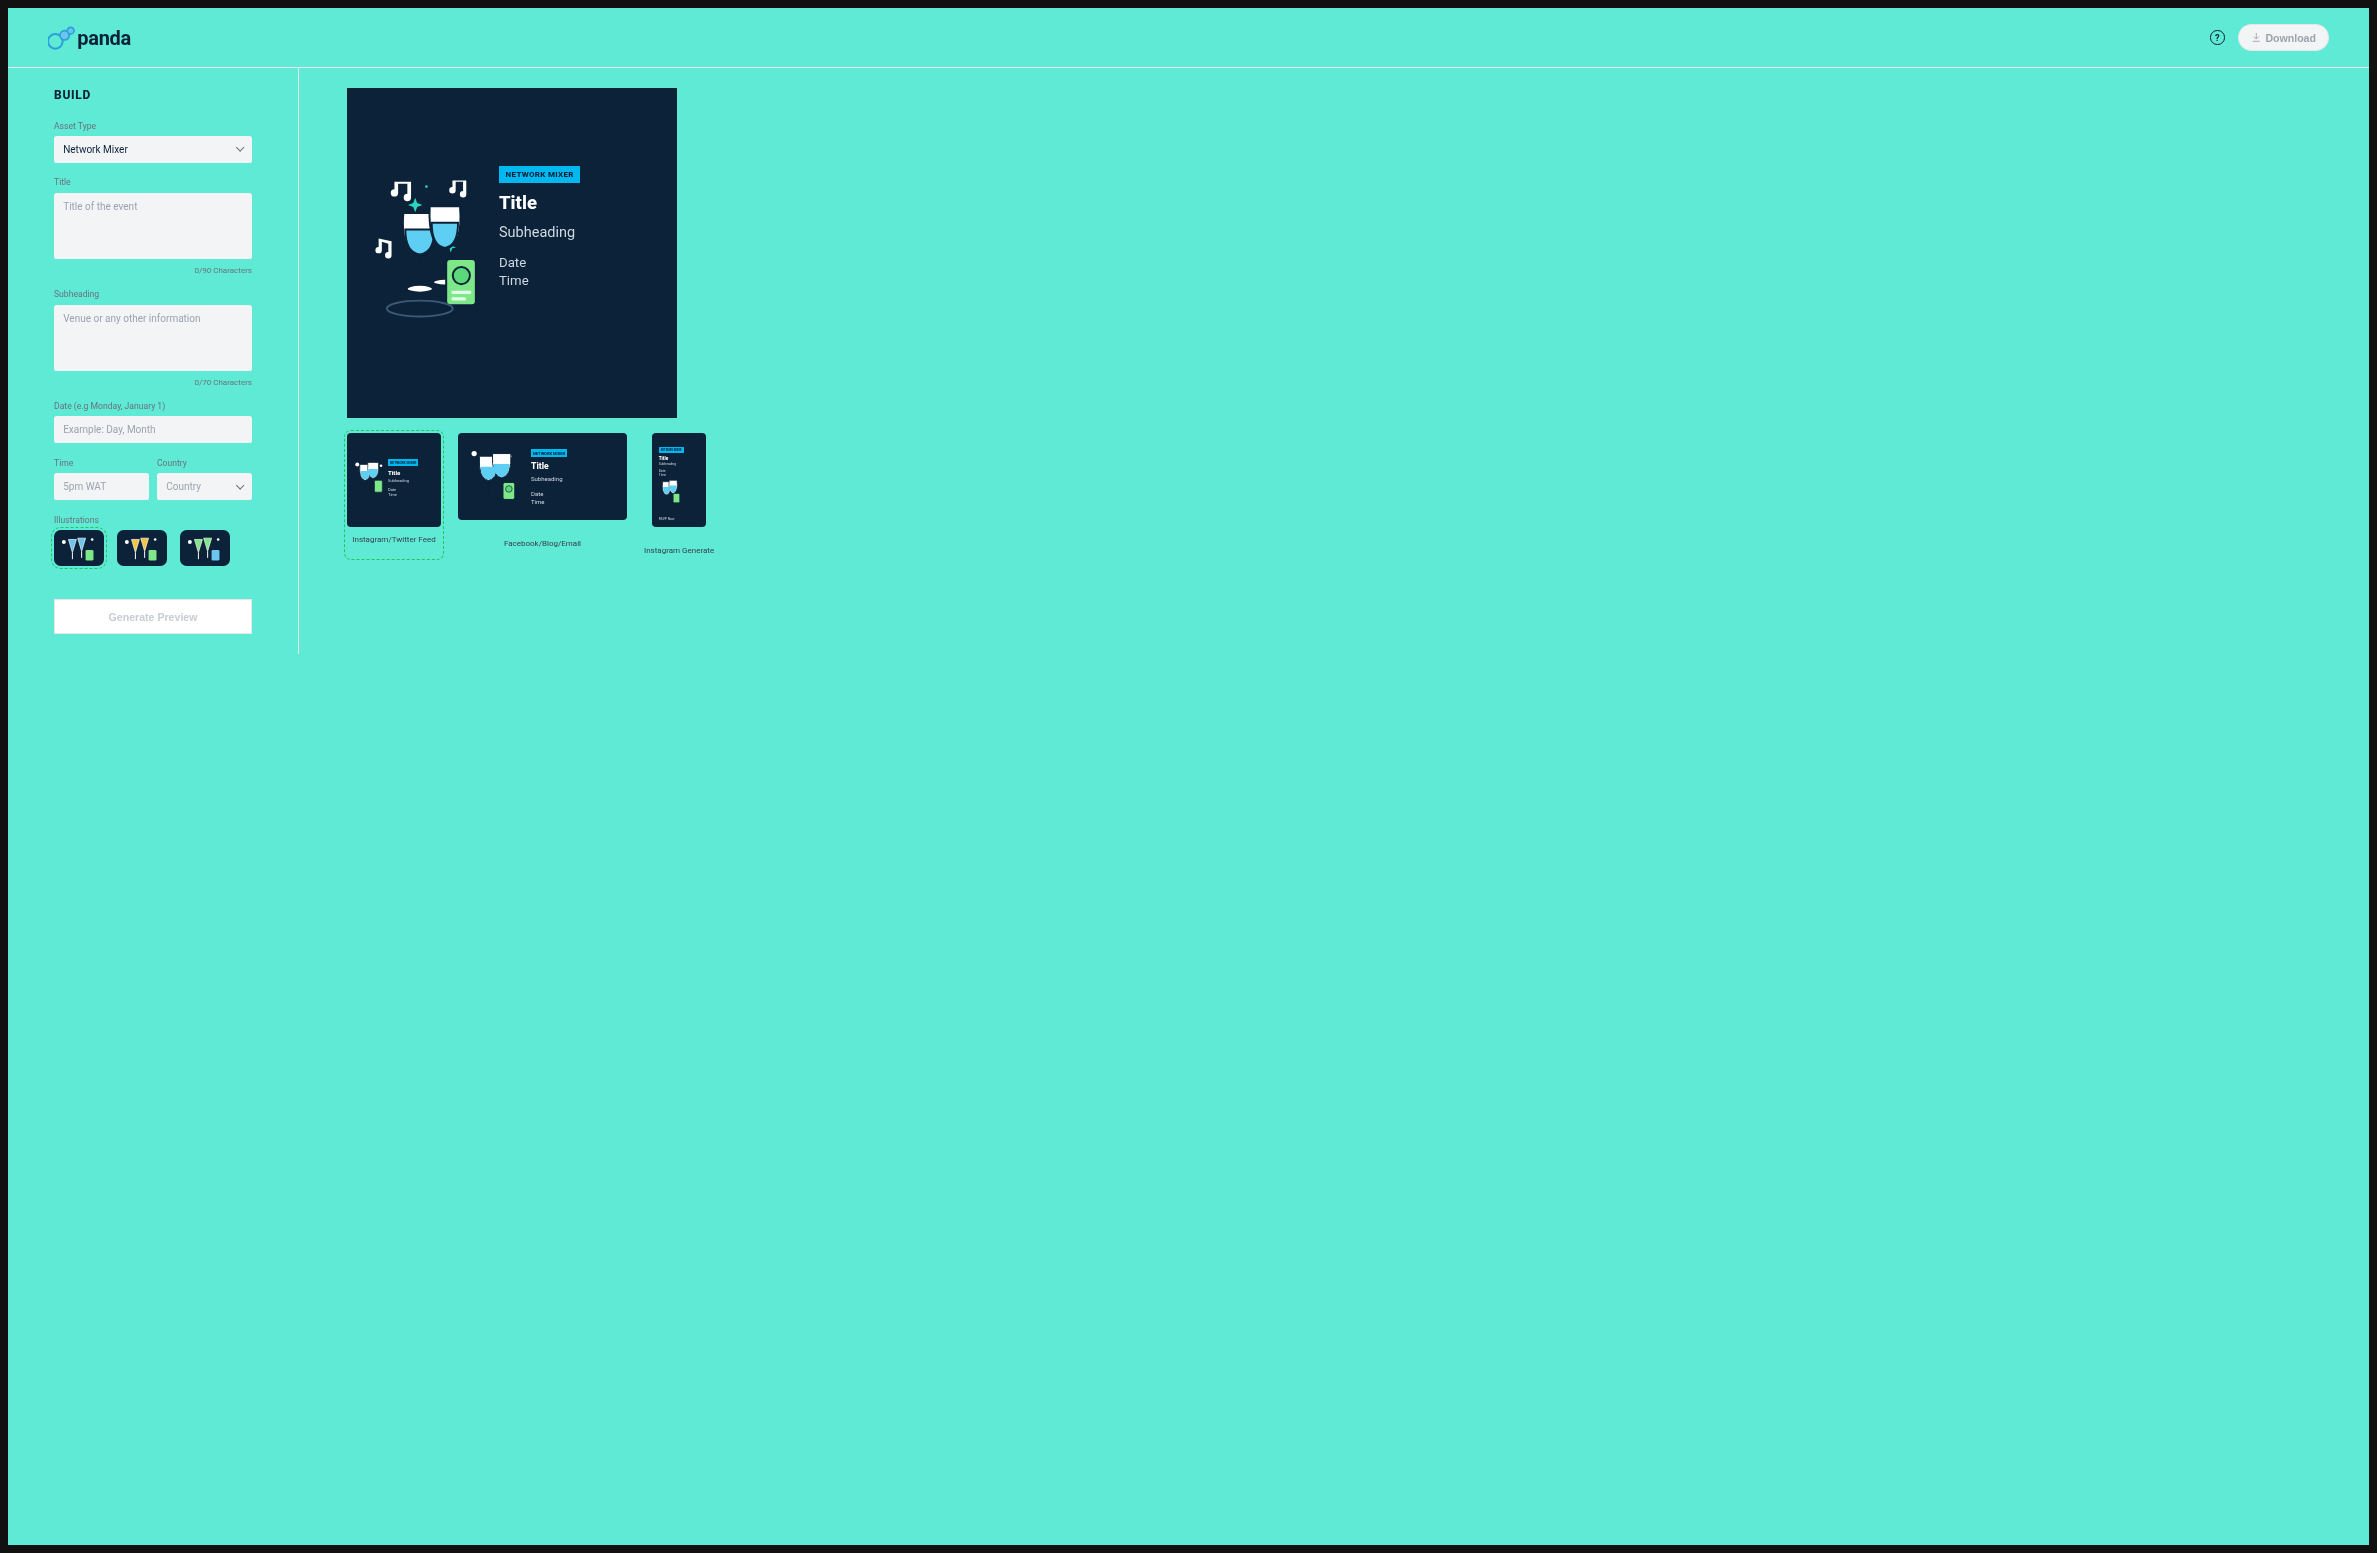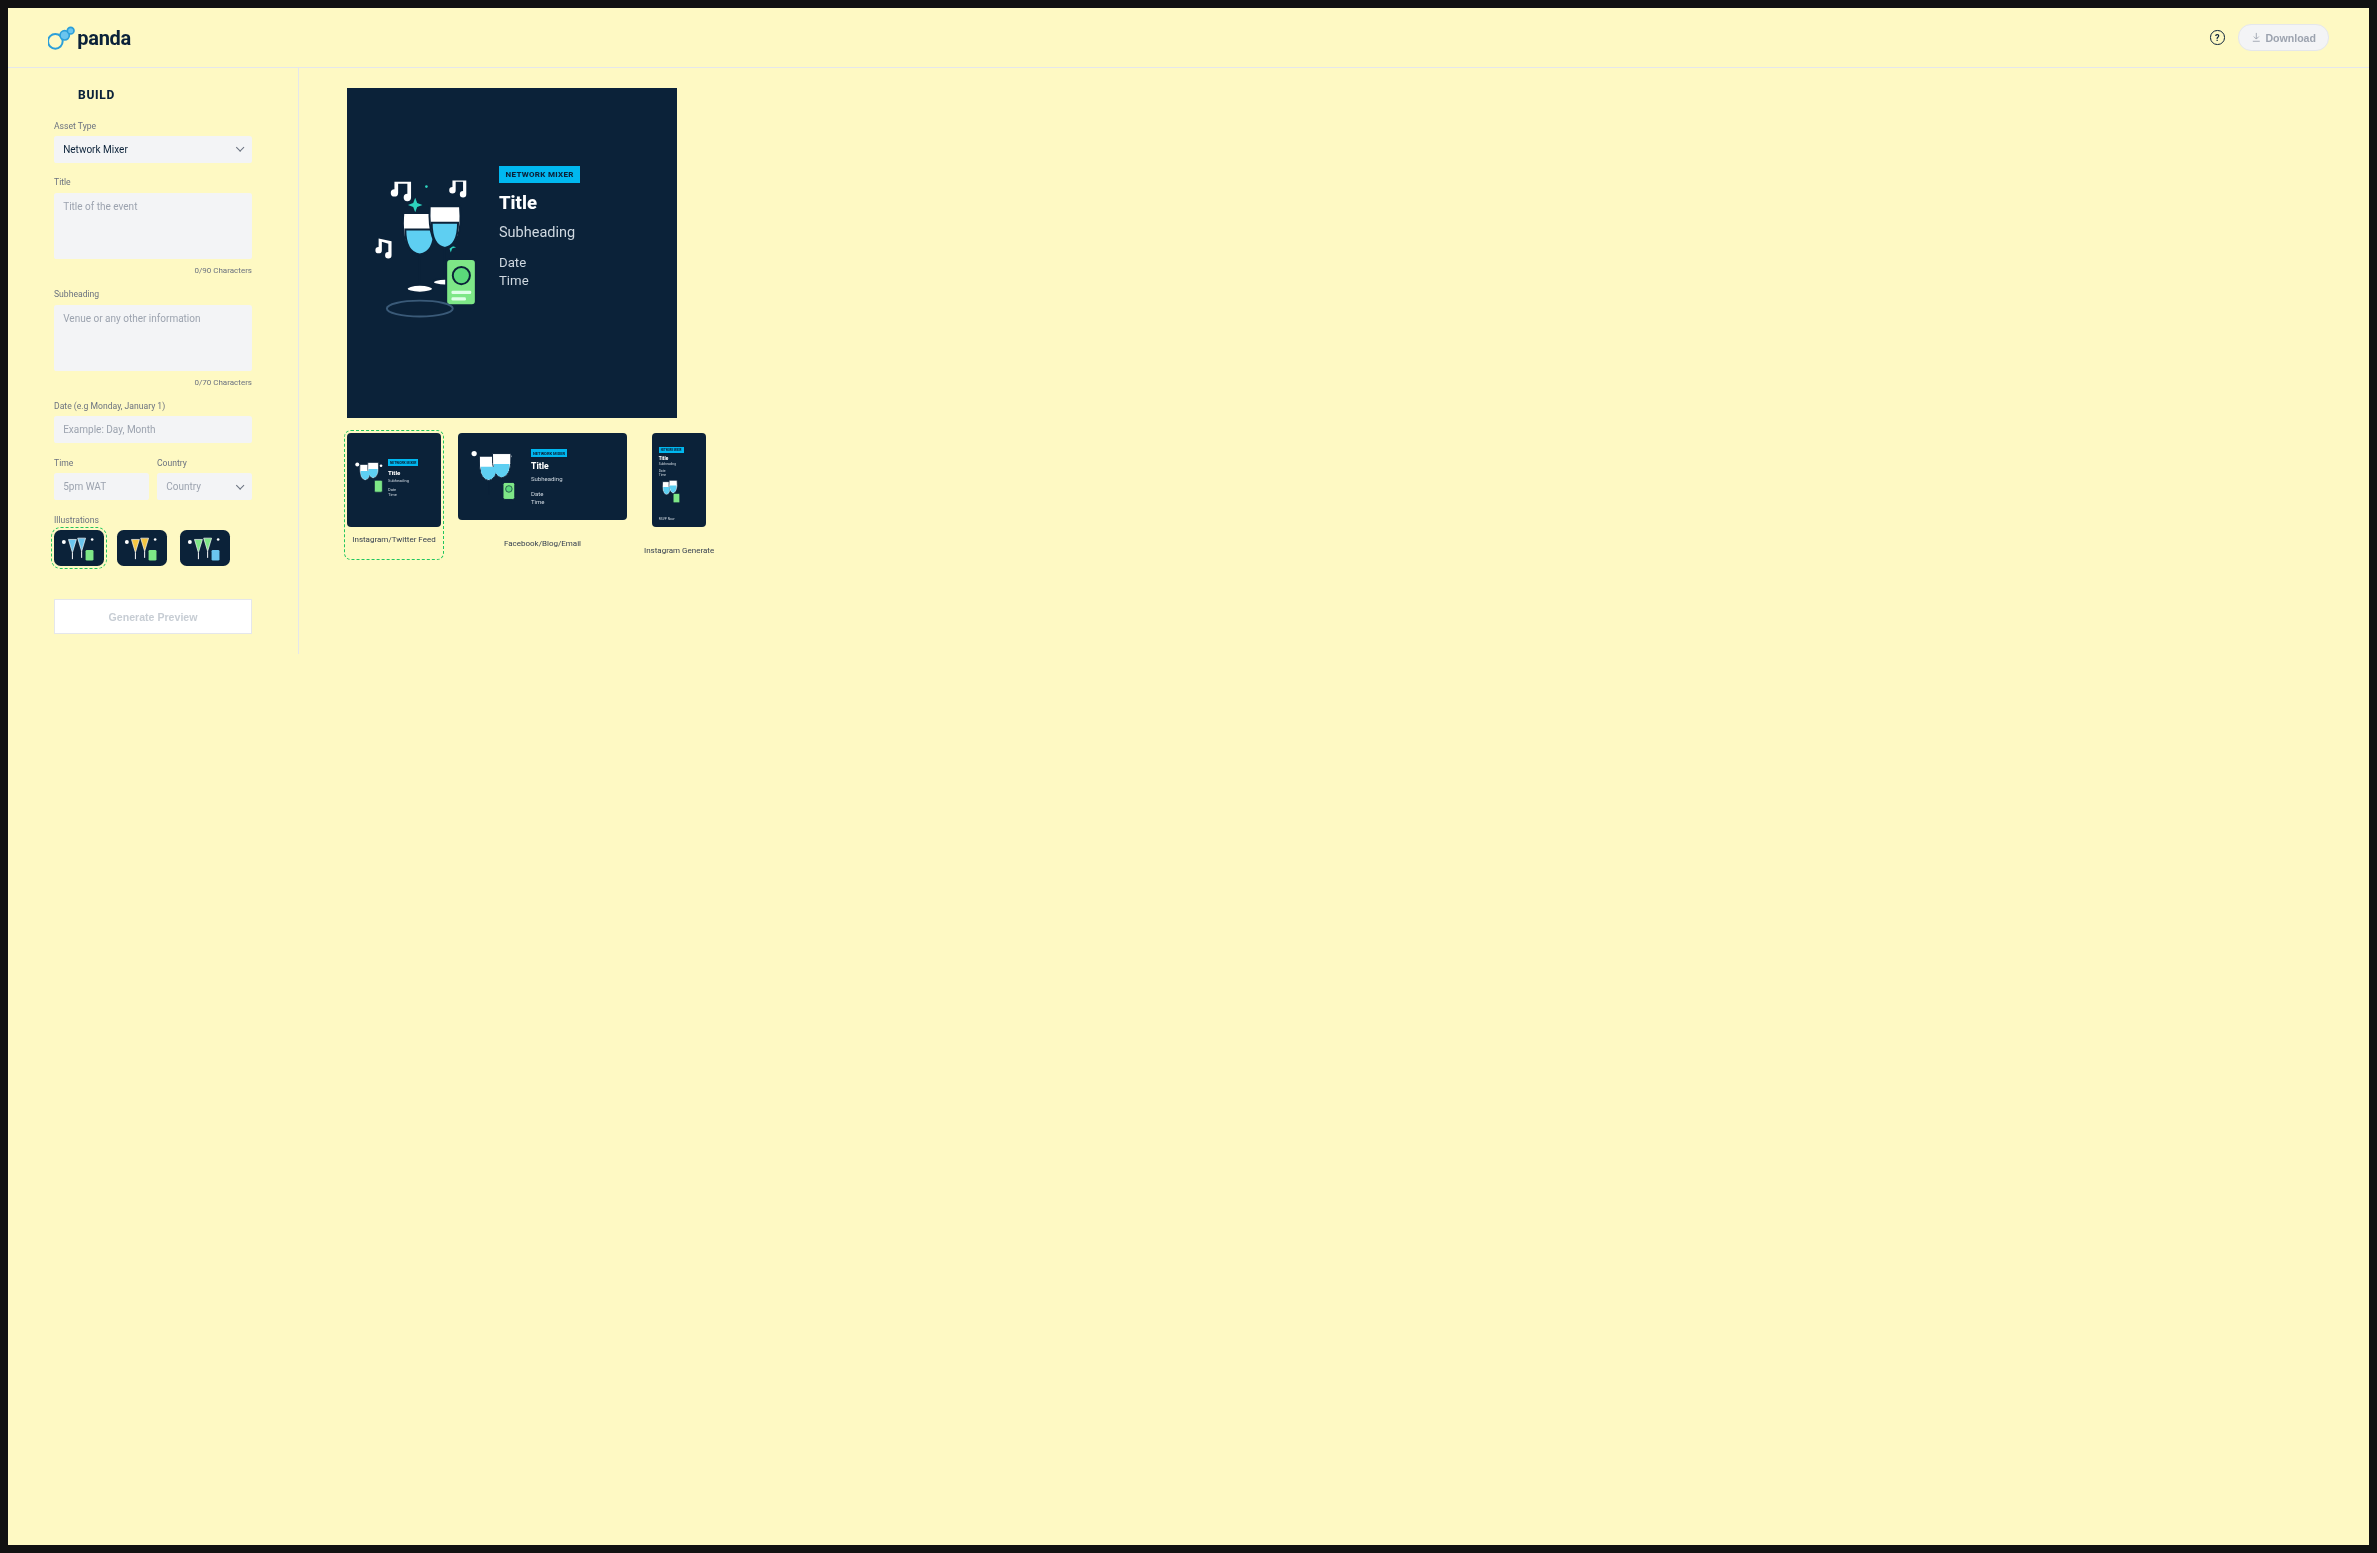--- a/index.html
+++ b/index.html
@@ -4,21 +4,21 @@
 <style>
 * { box-sizing: border-box; margin: 0; padding: 0; }
 body {
   font-family: -apple-system, BlinkMacSystemFont, "Segoe UI", Roboto, Helvetica, Arial, sans-serif;
   background: #fff;
   color: #0b2239;
 }
 .page-frame {
   border: 8px solid #111;
   min-height: 100vh;
-  background: #fef9c3;
+  background: #5eead4;
 }
 .header {
   display: flex;
   align-items: center;
   justify-content: space-between;
   padding: 16px 40px;
   border-bottom: 0.7px solid #e5e7eb;
 }
 .logo { display: flex; align-items: center; gap: 1.3px; }
 .logo-text { font-size: 20px; font-weight: 700; color: #0b2239; letter-spacing: -0.3px; }
@@ -38,21 +38,21 @@
 .download-btn svg { stroke: #9ca3af; }
 
 .main { display: flex; }
 .build-panel {
   width: 291px; padding: 20px 0 20px 46px;
   border-right: 0.7px solid #e5e7eb;
 }
 .build-inner { width: 198px; }
 .panel-title {
   font-size: 12px; font-weight: 800; letter-spacing: 0.7px;
-  color: #0b2239; margin-bottom: 18.5px; margin-left: 24px;
+  color: #0b2239; margin-bottom: 18.5px;
 }
 .field { margin-bottom: 14.5px; }
 .field-label { font-size: 8.6px; color: #6b7280; margin-bottom: 5.3px; display: block; }
 .select, .text-input, .textarea {
   width: 100%; background: #f3f4f6; border: none; border-radius: 2.6px;
   padding: 8px 9.2px; font-size: 10px; color: #0b2239; font-family: inherit;
 }
 .select-wrap { position: relative; }
 .select-wrap::after {
   content: ""; position: absolute; right: 9.2px; top: 50%;

